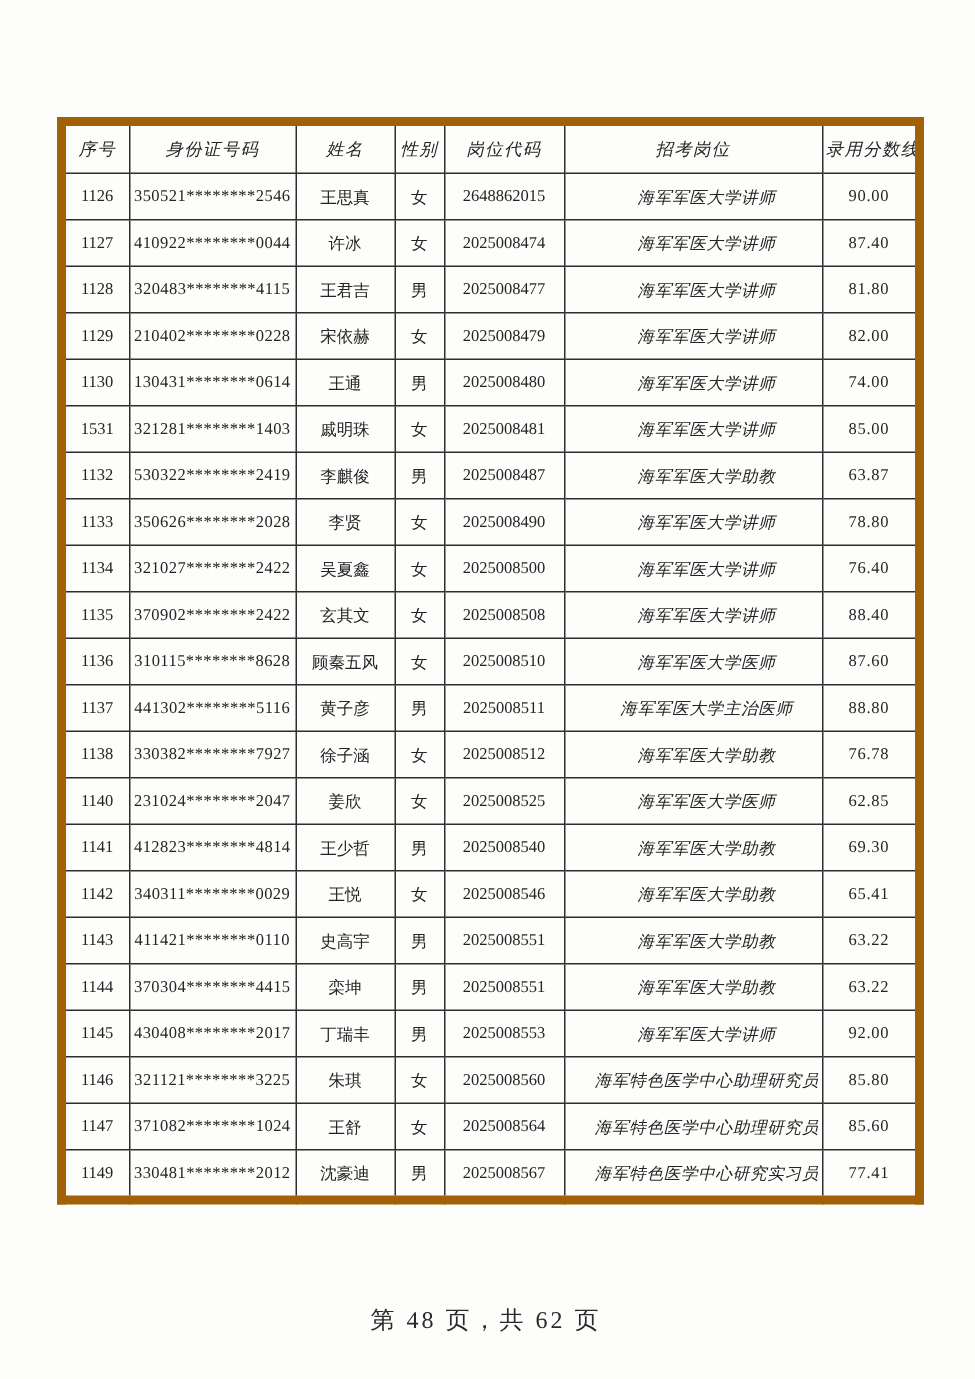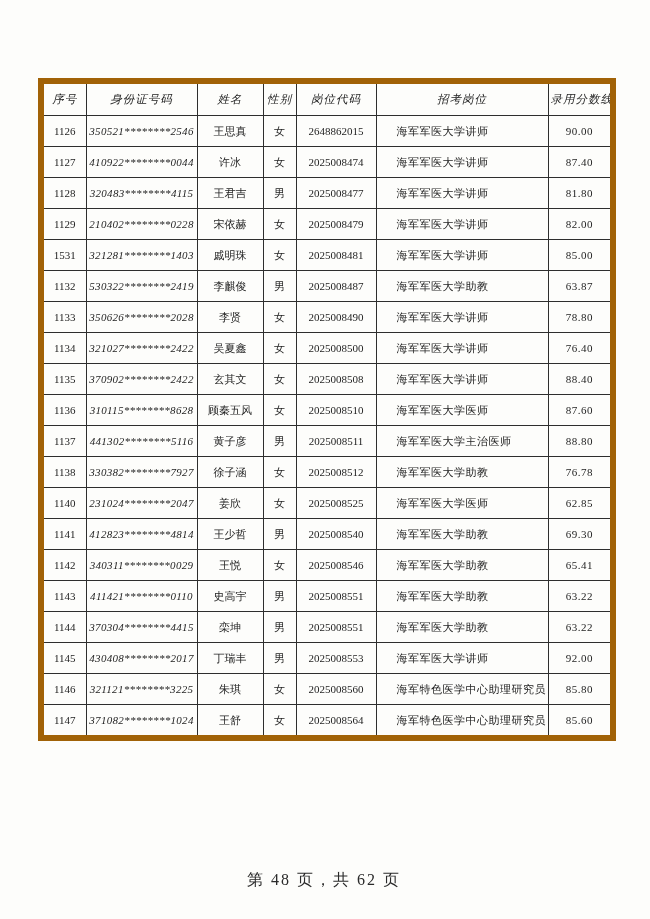--- a/index.html
+++ b/index.html
@@ -45,27 +45,27 @@
     font-style: italic;
     font-size: 11.5px;
     letter-spacing: 1px;
     color: #242424;
   }
   table.score-table tbody td {
     height: 30px;
     color: #242424;
   }
   table.score-table td.cell-position {
-    text-align: left;
+    text-align: center;
     padding-left: 20px;
     letter-spacing: 0.5px;
+    font-style: italic;
   }
   table.score-table td.cell-id {
     letter-spacing: 0.3px;
-    font-style: italic;
   }
   table.score-table td.cell-score {
     letter-spacing: 0.5px;
   }
   table.score-table {
     border: 6px solid #a16207;
   }
   .page-footer {
     position: absolute;
     top: 870px;
@@ -134,20 +134,29 @@
         <tr>
           <td class="cell-seq">1129</td>
           <td class="cell-id">210402********0228</td>
           <td class="cell-name">宋依赫</td>
           <td class="cell-gender">女</td>
           <td class="cell-code">2025008479</td>
           <td class="cell-position">海军军医大学讲师</td>
           <td class="cell-score">82.00</td>
         </tr>
         <tr>
+          <td class="cell-seq">1130</td>
+          <td class="cell-id">130431********0614</td>
+          <td class="cell-name">王通</td>
+          <td class="cell-gender">男</td>
+          <td class="cell-code">2025008480</td>
+          <td class="cell-position">海军军医大学讲师</td>
+          <td class="cell-score">74.00</td>
+        </tr>
+        <tr>
           <td class="cell-seq">1531</td>
           <td class="cell-id">321281********1403</td>
           <td class="cell-name">戚明珠</td>
           <td class="cell-gender">女</td>
           <td class="cell-code">2025008481</td>
           <td class="cell-position">海军军医大学讲师</td>
           <td class="cell-score">85.00</td>
         </tr>
         <tr>
           <td class="cell-seq">1132</td>
@@ -277,18 +286,27 @@
         </tr>
         <tr>
           <td class="cell-seq">1147</td>
           <td class="cell-id">371082********1024</td>
           <td class="cell-name">王舒</td>
           <td class="cell-gender">女</td>
           <td class="cell-code">2025008564</td>
           <td class="cell-position">海军特色医学中心助理研究员</td>
           <td class="cell-score">85.60</td>
         </tr>
+        <tr>
+          <td class="cell-seq">1149</td>
+          <td class="cell-id">330481********2012</td>
+          <td class="cell-name">沈豪迪</td>
+          <td class="cell-gender">男</td>
+          <td class="cell-code">2025008567</td>
+          <td class="cell-position">海军特色医学中心研究实习员</td>
+          <td class="cell-score">77.41</td>
+        </tr>
       </tbody>
   </table>
 
   <div class="page-footer">第 48 页，共 62 页</div>
 
 </div>
 
 </body></html>

